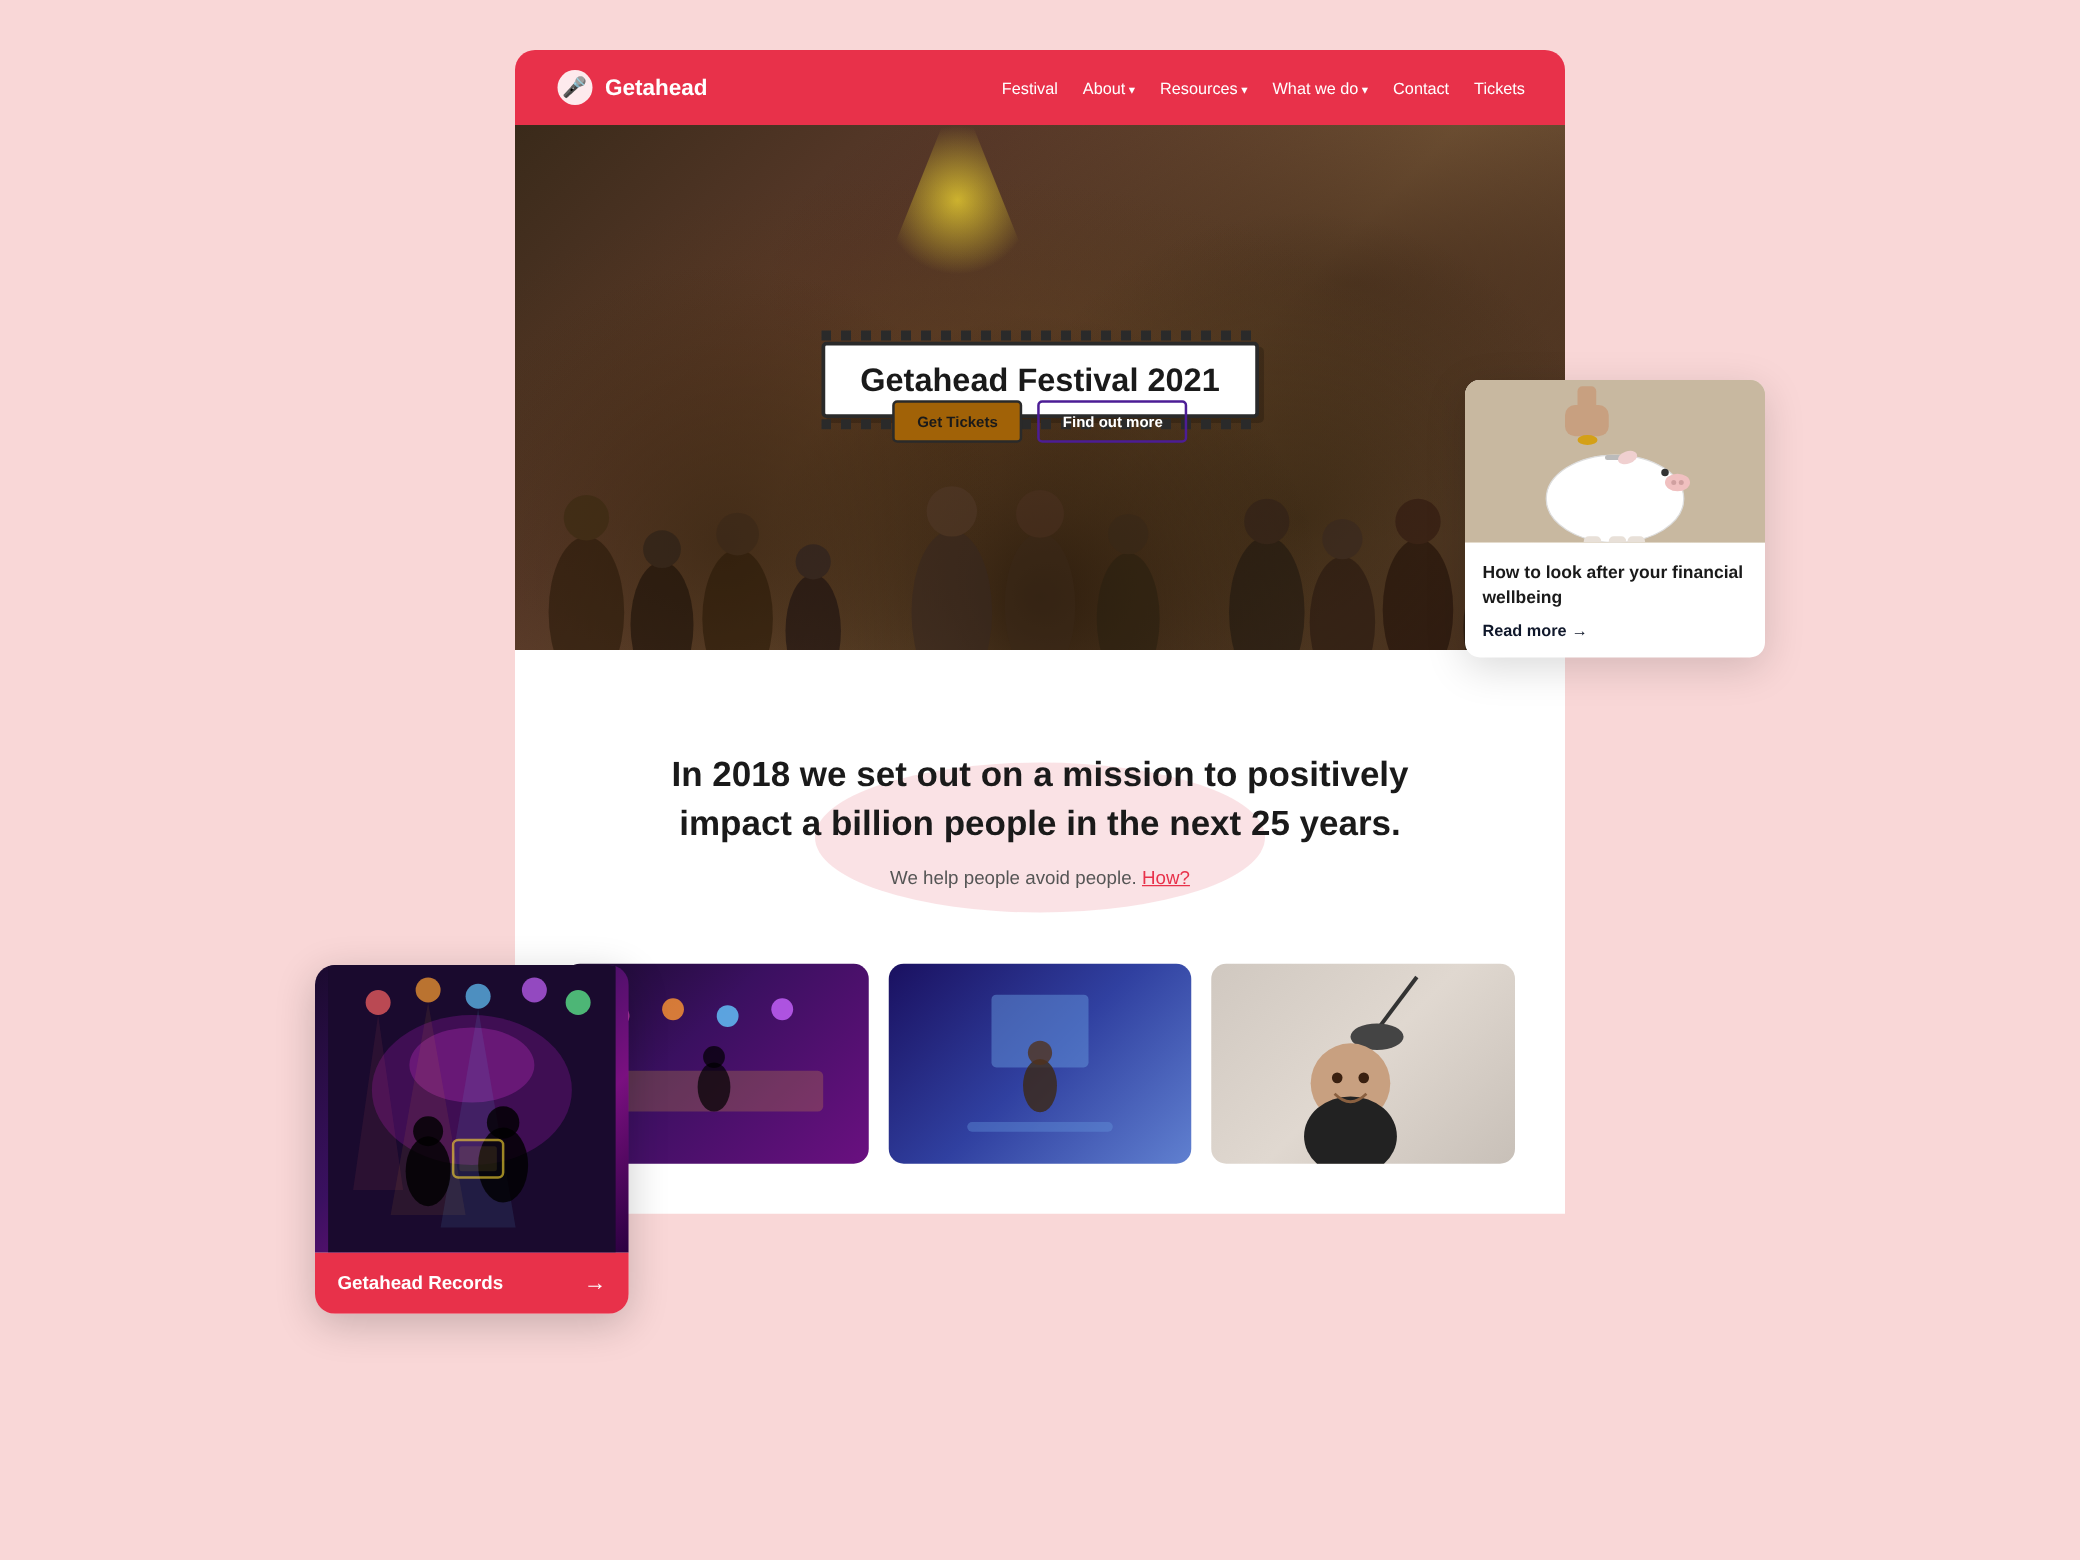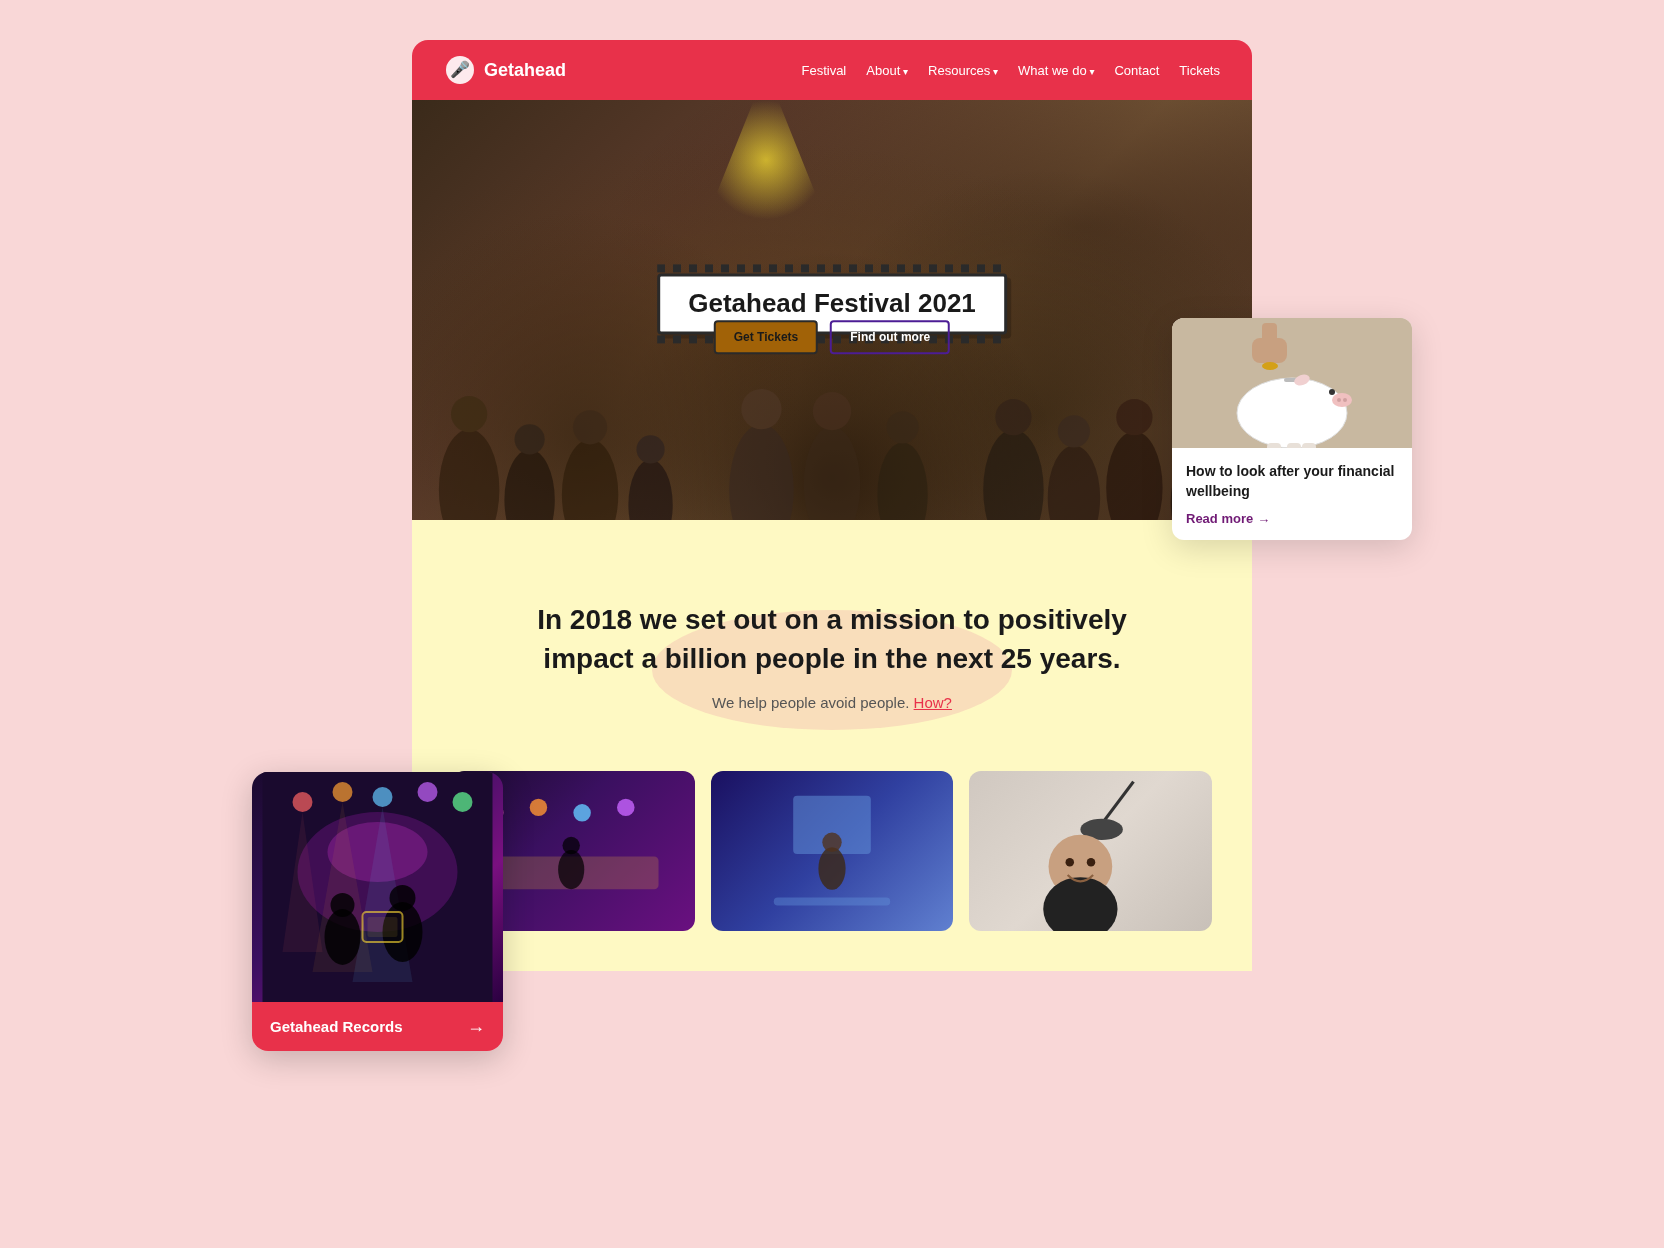--- a/index.html
+++ b/index.html
@@ -156,21 +156,21 @@
       border-radius: 4px;
       padding: 8px 18px;
       font-size: 12px;
       font-weight: 600;
       cursor: pointer;
     }
 
     
     .article-card {
       position: absolute;
-      top: 278px;
+      top: 264px;
       right: -160px;
       width: 240px;
       background: #fff;
       border-radius: 12px;
       box-shadow: 0 8px 32px rgba(0,0,0,0.15);
       overflow: hidden;
       z-index: 10;
     }
     .article-card-img {
       width: 100%;
@@ -183,21 +183,21 @@
       padding: 14px;
     }
     .article-card-title {
       font-size: 14px;
       font-weight: 700;
       color: #1a1a1a;
       line-height: 1.4;
       margin-bottom: 10px;
     }
     .read-more {
-      color: #701a75;
+      color: #0f172a;
       font-size: 13px;
       font-weight: 600;
       cursor: pointer;
       display: flex;
       align-items: center;
       gap: 4px;
     }
     .read-more::after { content: ' →'; }
 
     
@@ -229,21 +229,21 @@
       font-weight: 700;
       font-size: 15px;
     }
     .records-arrow {
       color: #fff;
       font-size: 18px;
     }
 
     
     .main-content {
-      background: #fef9c3;
+      background: #ffffff;
       border-radius: 0 0 0 0;
       padding: 60px 40px 40px;
       position: relative;
     }
 
     .mission-section {
       text-align: center;
       padding: 20px 60px 40px;
       position: relative;
     }

